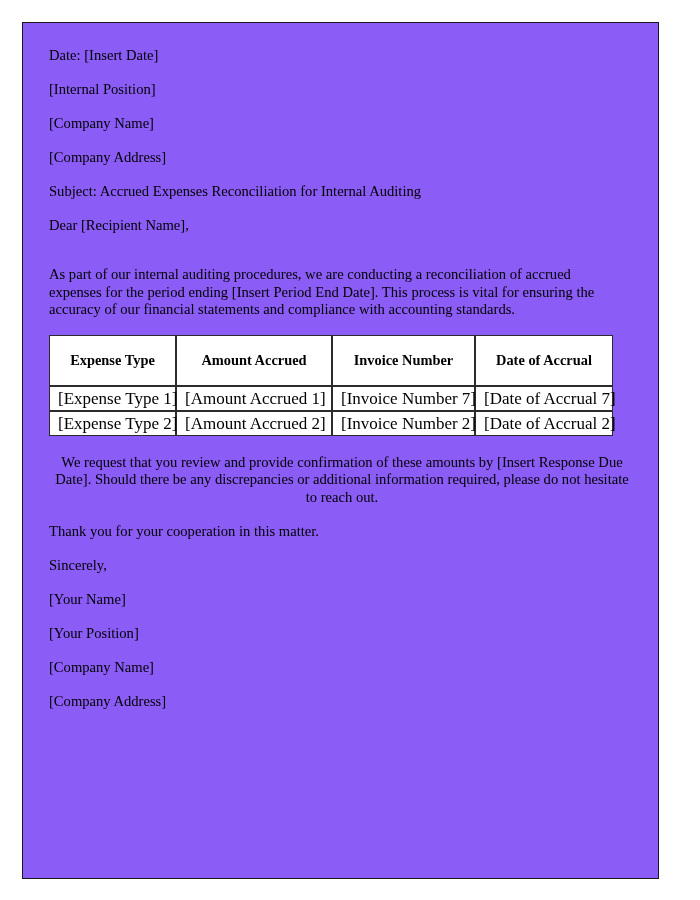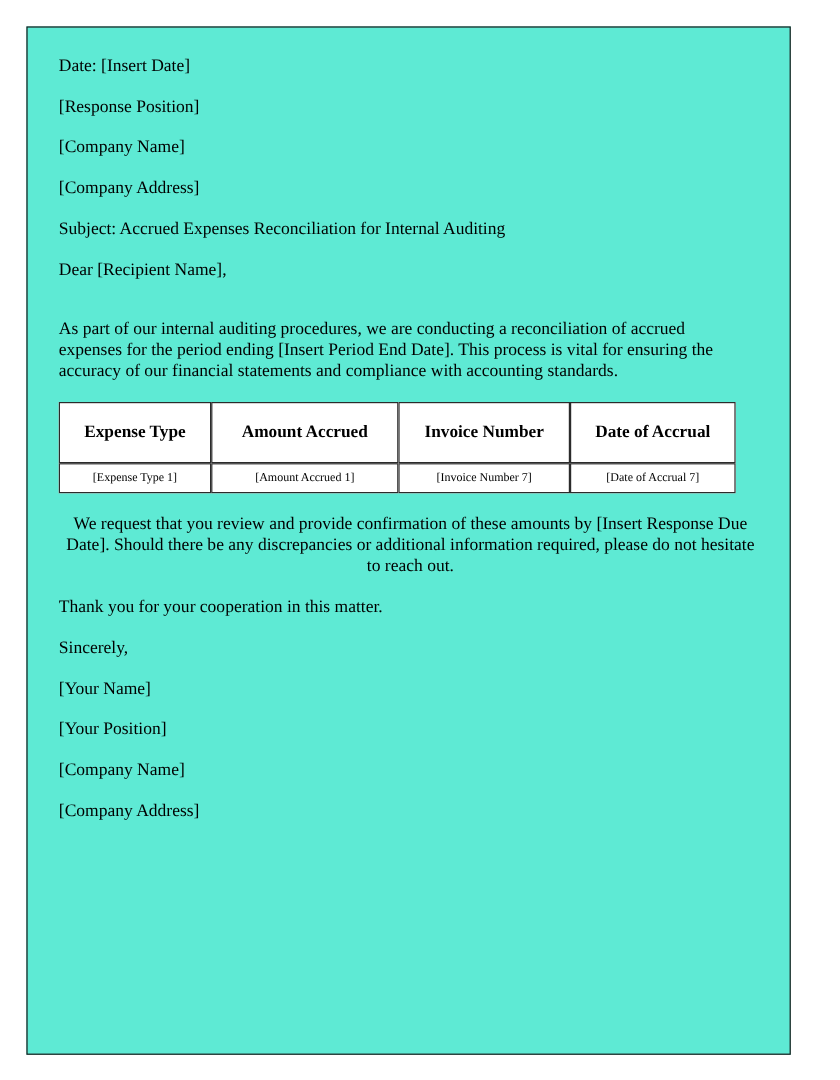--- a/index.html
+++ b/index.html
@@ -15,21 +15,21 @@
     color: #000000;
   }
   .page {
     position: absolute;
     left: 22px;
     top: 22px;
     width: 637px;
     height: 857px;
     border: 1px solid #1a1a1a;
     box-sizing: border-box;
-    background: #5eead4;
+    background: #8b5cf6;
   }
   .content {
     position: absolute;
     left: 26px;
     top: 23px;
     width: 585px;
   }
   .line {
     font-size: 14.6px;
     line-height: 18px;
@@ -53,21 +53,21 @@
     border-collapse: separate;
     border-spacing: 0;
     margin: 0 0 18px 0;
     table-layout: fixed;
     width: 546px;
     background: #ffffff;
   }
   table.acct td, table.acct th {
     border: 1px solid #2b2b2b;
     padding: 3px 8px;
-    font-size: 10px;
+    font-size: 17px;
     line-height: 17px;
     text-align: center;
     white-space: nowrap;
     background: #ffffff;
   }
   table.acct th {
     font-weight: bold;
     font-size: 14.4px;
     padding: 16px 7px;
   }
@@ -77,21 +77,21 @@
   col.c4 { width: 138px; }
   .tight-top { margin-top: 2px; text-align: center; }
 </style>
 </head>
 <body>
 
 <div class="page">
   <div class="content">
 
     <p class="line">Date: [Insert Date]</p>
-    <p class="line">[Response Position]</p>
+    <p class="line">[Internal Position]</p>
     <p class="line">[Company Name]</p>
     <p class="line">[Company Address]</p>
 
     <p class="line">Subject: Accrued Expenses Reconciliation for Internal Auditing</p>
 
     <p class="line">Dear [Recipient Name],</p>
 
     <p class="para body-block">As part of our internal auditing procedures, we are conducting a reconciliation of accrued expenses for the period ending [Insert Period End Date]. This process is vital for ensuring the accuracy of our financial statements and compliance with accounting standards.</p>
 
 
@@ -110,20 +110,26 @@
           <th>Date of Accrual</th>
         </tr>
       </thead>
       <tbody>
         <tr>
           <td>[Expense Type 1]</td>
           <td>[Amount Accrued 1]</td>
           <td>[Invoice Number 7]</td>
           <td>[Date of Accrual 7]</td>
         </tr>
+        <tr>
+          <td>[Expense Type 2]</td>
+          <td>[Amount Accrued 2]</td>
+          <td>[Invoice Number 2]</td>
+          <td>[Date of Accrual 2]</td>
+        </tr>
       </tbody>
     </table>
 
     <p class="para closing-block tight-top">We request that you review and provide confirmation of these amounts by [Insert Response Due Date]. Should there be any discrepancies or additional information required, please do not hesitate to reach out.</p>
 
     <p class="line">Thank you for your cooperation in this matter.</p>
 
     <p class="line">Sincerely,</p>
 
     <p class="line">[Your Name]</p>

